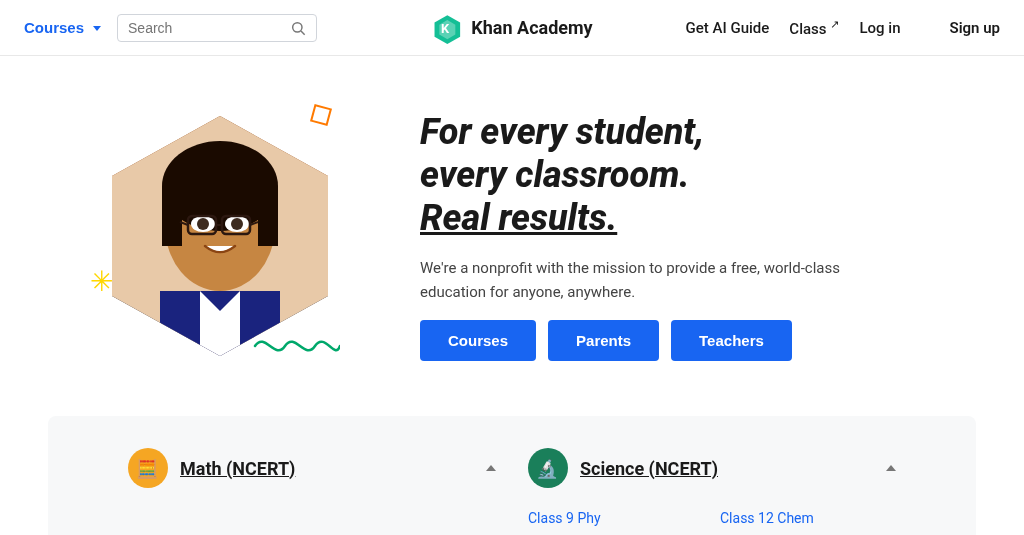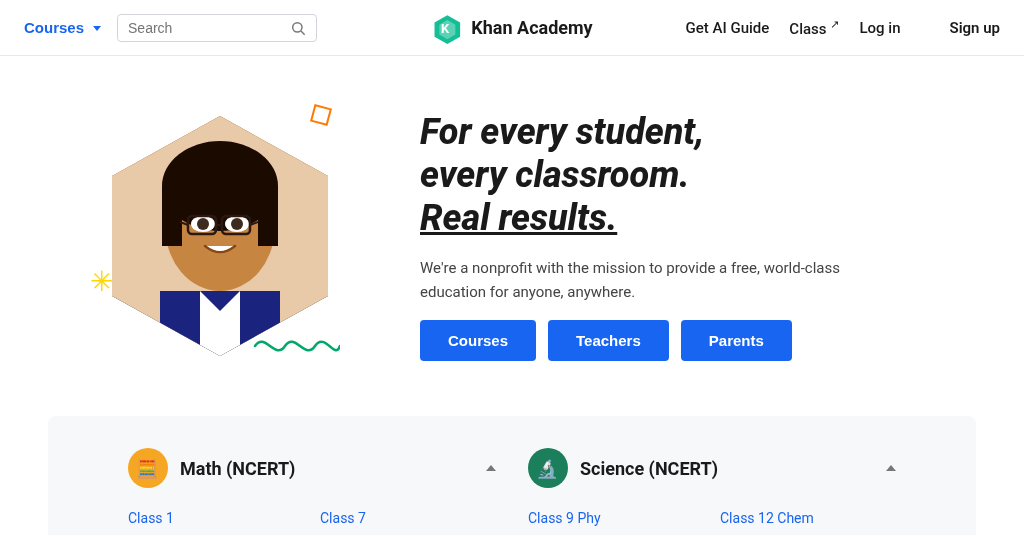--- a/index.html
+++ b/index.html
@@ -241,20 +241,21 @@
       align-items: center;
       justify-content: center;
       font-size: 18px;
     }
     .math-icon { background: #f5a623; }
     .science-icon { background: #1a7f5a; }
     .category-name {
       font-size: 18px;
       font-weight: 700;
       color: #1a1a1a;
+      text-decoration: underline;
     }
     .chevron-up {
       width: 0; height: 0;
       border-left: 5px solid transparent;
       border-right: 5px solid transparent;
       border-bottom: 6px solid #777;
       display: inline-block;
     }
     .class-list {
       display: grid;
@@ -354,44 +355,39 @@
 
   <div class="hero-content">
     <h1 class="hero-title">
       <span>For every student,</span><br>
       <span>every classroom.</span><br>
       <span class="underline">Real results.</span>
     </h1>
     <p class="hero-description">We're a nonprofit with the mission to provide a free, world-class education for anyone, anywhere.</p>
     <div class="hero-buttons">
       <button class="hero-btn">Courses</button>
+      <button class="hero-btn">Parents</button>
       <button class="hero-btn">Teachers</button>
-      <button class="hero-btn">Parents</button>
     </div>
   </div>
 </section>
 
 <div style="padding: 0 24px 24px;">
   <div class="courses-section">
     <div class="courses-grid">
 
       <div class="course-category">
         <div class="category-header">
           <div class="category-title">
             <div class="category-icon math-icon">
               <span>🧮</span>
             </div>
             <span class="category-name">Math (NCERT)</span>
           </div>
           <span class="chevron-up"></span>
-        </div>
-        <div class="class-list">
-          <a href="#" class="class-item">Class 1</a>
-          <a href="#" class="class-item">Class 7</a>
-
         </div>
       </div>
 
       <div class="course-category">
         <div class="category-header">
           <div class="category-title">
             <div class="category-icon science-icon">
               <span>🔬</span>
             </div>
             <span class="category-name">Science (NCERT)</span>

